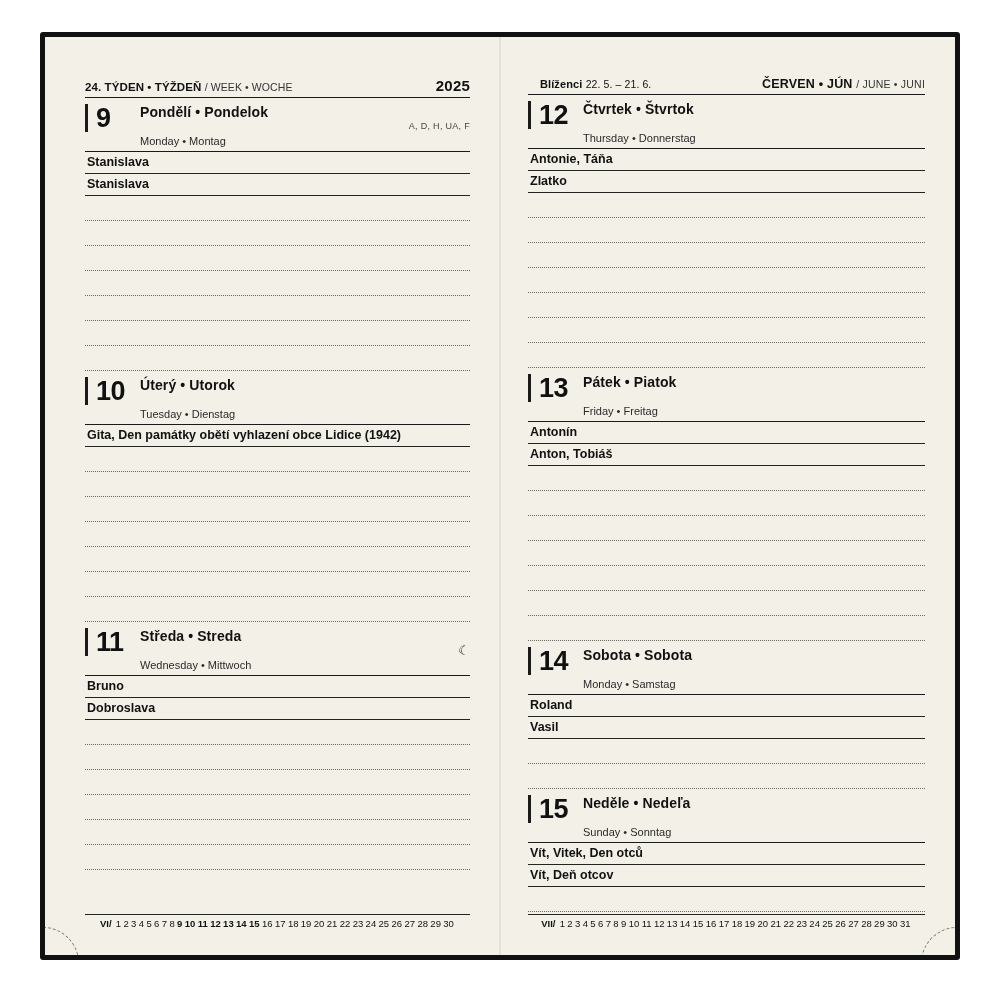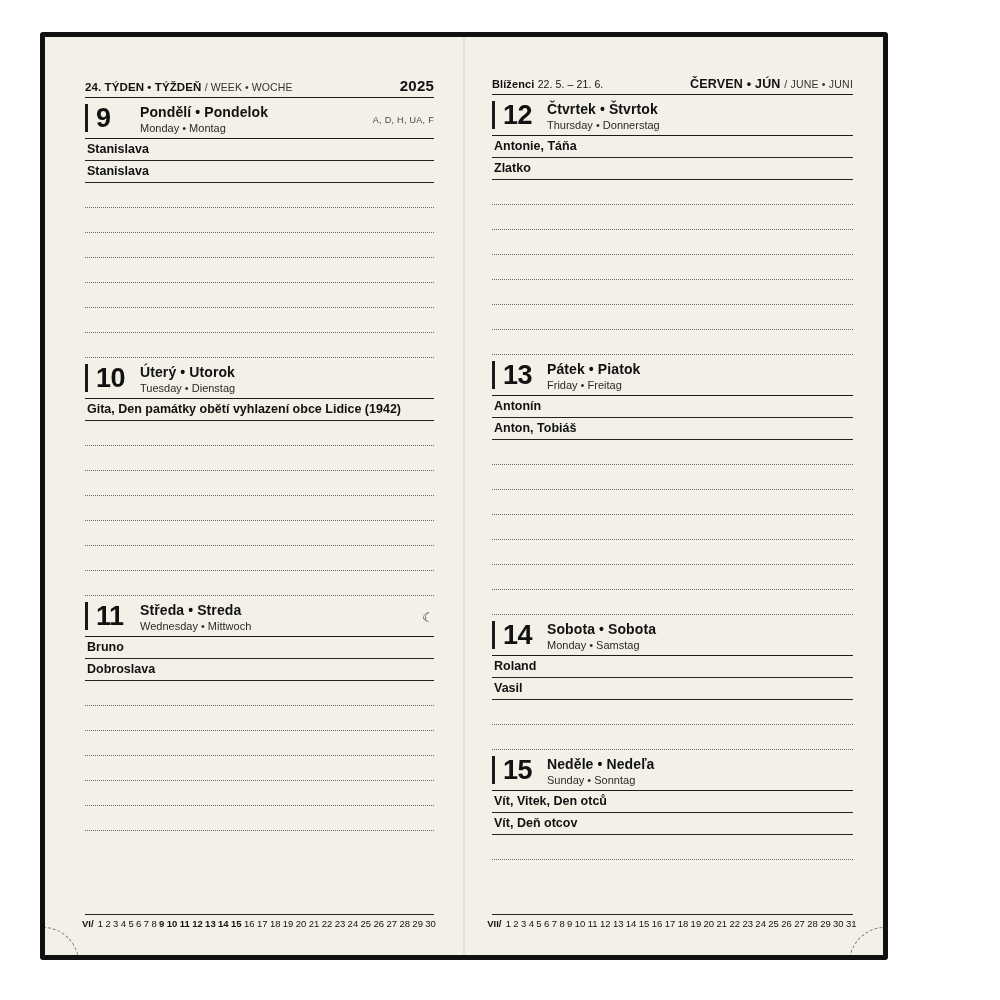--- a/index.html
+++ b/index.html
@@ -11,21 +11,21 @@
     width: 1000px;
     height: 1000px;
     font-family: "Liberation Sans", sans-serif;
     overflow: hidden;
   }
 
   .planner {
     position: absolute;
     left: 40px;
     top: 32px;
-    width: 848px;
+    width: 920px;
     height: 928px;
     background: #f4f2ea;
     border: 5px solid #111111;
     border-radius: 3px;
     box-sizing: border-box;
     overflow: hidden;
   }
 
   .pages {
     position: absolute;
@@ -76,21 +76,21 @@
     font-weight: bold;
     color: #111;
     letter-spacing: .2px;
     white-space: nowrap;
   }
   .head-right.small {
     font-size: 12.5px;
     margin-left: 18px;
   }
   .head-right .reg { font-weight: normal; font-size: 10.5px; color: #333; }
-  .head-left.zodiac .z-name { font-weight: bold; font-size: 11px; }
+  .head-left.zodiac .z-name { font-weight: bold; font-size: 11px; margin-left: 12px; }
   .head-left.zodiac .z-range { font-weight: normal; font-size: 10.5px; }
 
   
   .day {
     position: relative;
     margin-top: 6px;
   }
   .day-head {
     display: flex;
     align-items: flex-start;
@@ -124,21 +124,21 @@
     font-size: 14px;
     font-weight: bold;
     color: #111;
     letter-spacing: .1px;
     line-height: 15px;
   }
   .day-sub {
     font-size: 11px;
     color: #2a2a2a;
     line-height: 14px;
-    margin-top: 1px;
+    margin-top: 14px;
   }
   .day-flags {
     margin-left: auto;
     font-size: 9px;
     color: #444;
     align-self: center;
     letter-spacing: .3px;
     white-space: nowrap;
   }
   .moon-icon {

